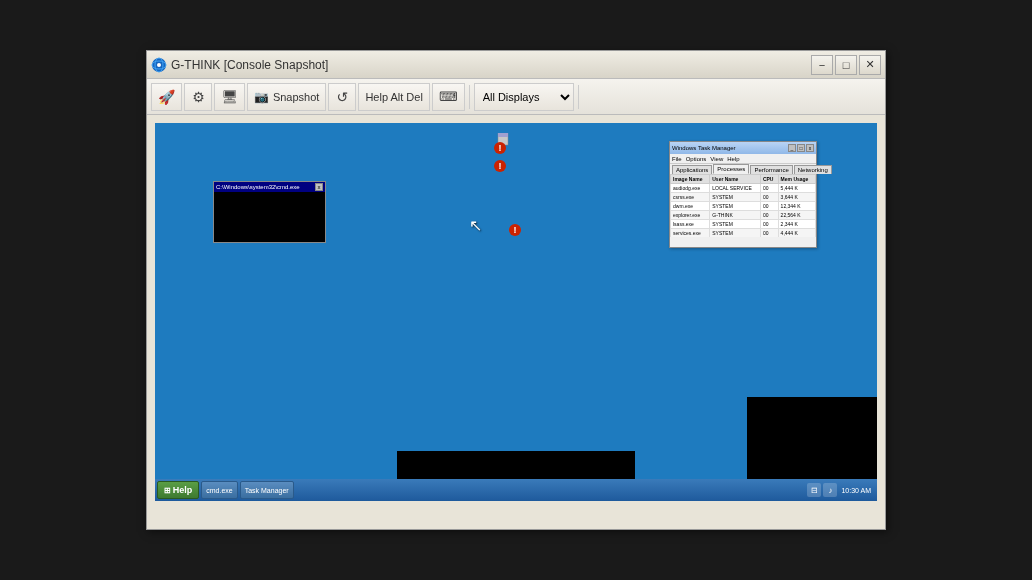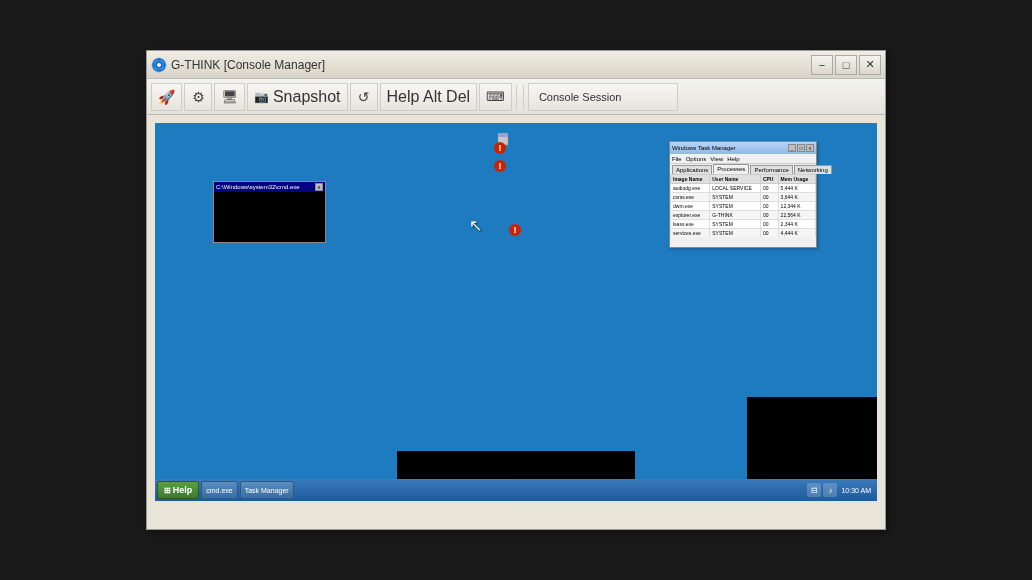--- a/index.html
+++ b/index.html
@@ -86,21 +86,21 @@
       display: flex;
       align-items: center;
       justify-content: center;
       font-size: 13px;
       color: #444;
       padding: 0 6px;
       gap: 4px;
     }
 
     .tool-btn span.label {
-      font-size: 16px;
+      font-size: 11px;
       color: #333;
     }
 
     .toolbar-separator {
       width: 1px;
       height: 24px;
       background: #ccc;
       margin: 0 2px;
     }
 
@@ -426,21 +426,21 @@
   <div class="title-bar">
     <div class="title-bar-left">
       <div class="app-icon">
         <svg width="16" height="16" viewBox="0 0 16 16">
           <circle cx="8" cy="8" r="7" fill="#1565c0"></circle>
           <ellipse cx="8" cy="8" rx="7" ry="4" fill="none" stroke="#42a5f5" stroke-width="1"></ellipse>
           <ellipse cx="8" cy="8" rx="4" ry="7" fill="none" stroke="#42a5f5" stroke-width="1"></ellipse>
           <circle cx="8" cy="8" r="2" fill="#fff"></circle>
         </svg>
       </div>
-      <span class="title-text">G-THINK [Console Manager]</span>
+      <span class="title-text">G-THINK [Console Snapshot]</span>
     </div>
     <div class="title-bar-controls">
       <button class="title-btn">−</button>
       <button class="title-btn">□</button>
       <button class="title-btn close">✕</button>
     </div>
   </div>
 
   <div class="toolbar">
     <button class="tool-btn">
@@ -459,22 +459,26 @@
     <button class="tool-btn">
       <span style="font-size:14px;">↺</span>
     </button>
     <button class="tool-btn">
       <span class="label">Help Alt Del</span>
     </button>
     <button class="tool-btn">
       <span style="font-size:13px;">⌨</span>
     </button>
     <div class="toolbar-separator"></div>
+    <select class="display-select">
+      <option>All Displays</option>
+      <option>Display 1</option>
+      <option>Display 2</option>
+    </select>
     <div class="toolbar-separator"></div>
-    <div class="session-label">Console Session</div>
   </div>
 
   <div class="content-area">
 
     <div class="remote-desktop">
 
       <div class="red-icon" style="position:absolute; top:10px; left:340px;">
         <svg width="14" height="16" viewBox="0 0 14 16">
           <rect x="2" y="0" width="10" height="12" fill="#c8c8c8" stroke="#888" stroke-width="0.5"></rect>
           <rect x="2" y="0" width="10" height="4" fill="#a0a0d0"></rect>

